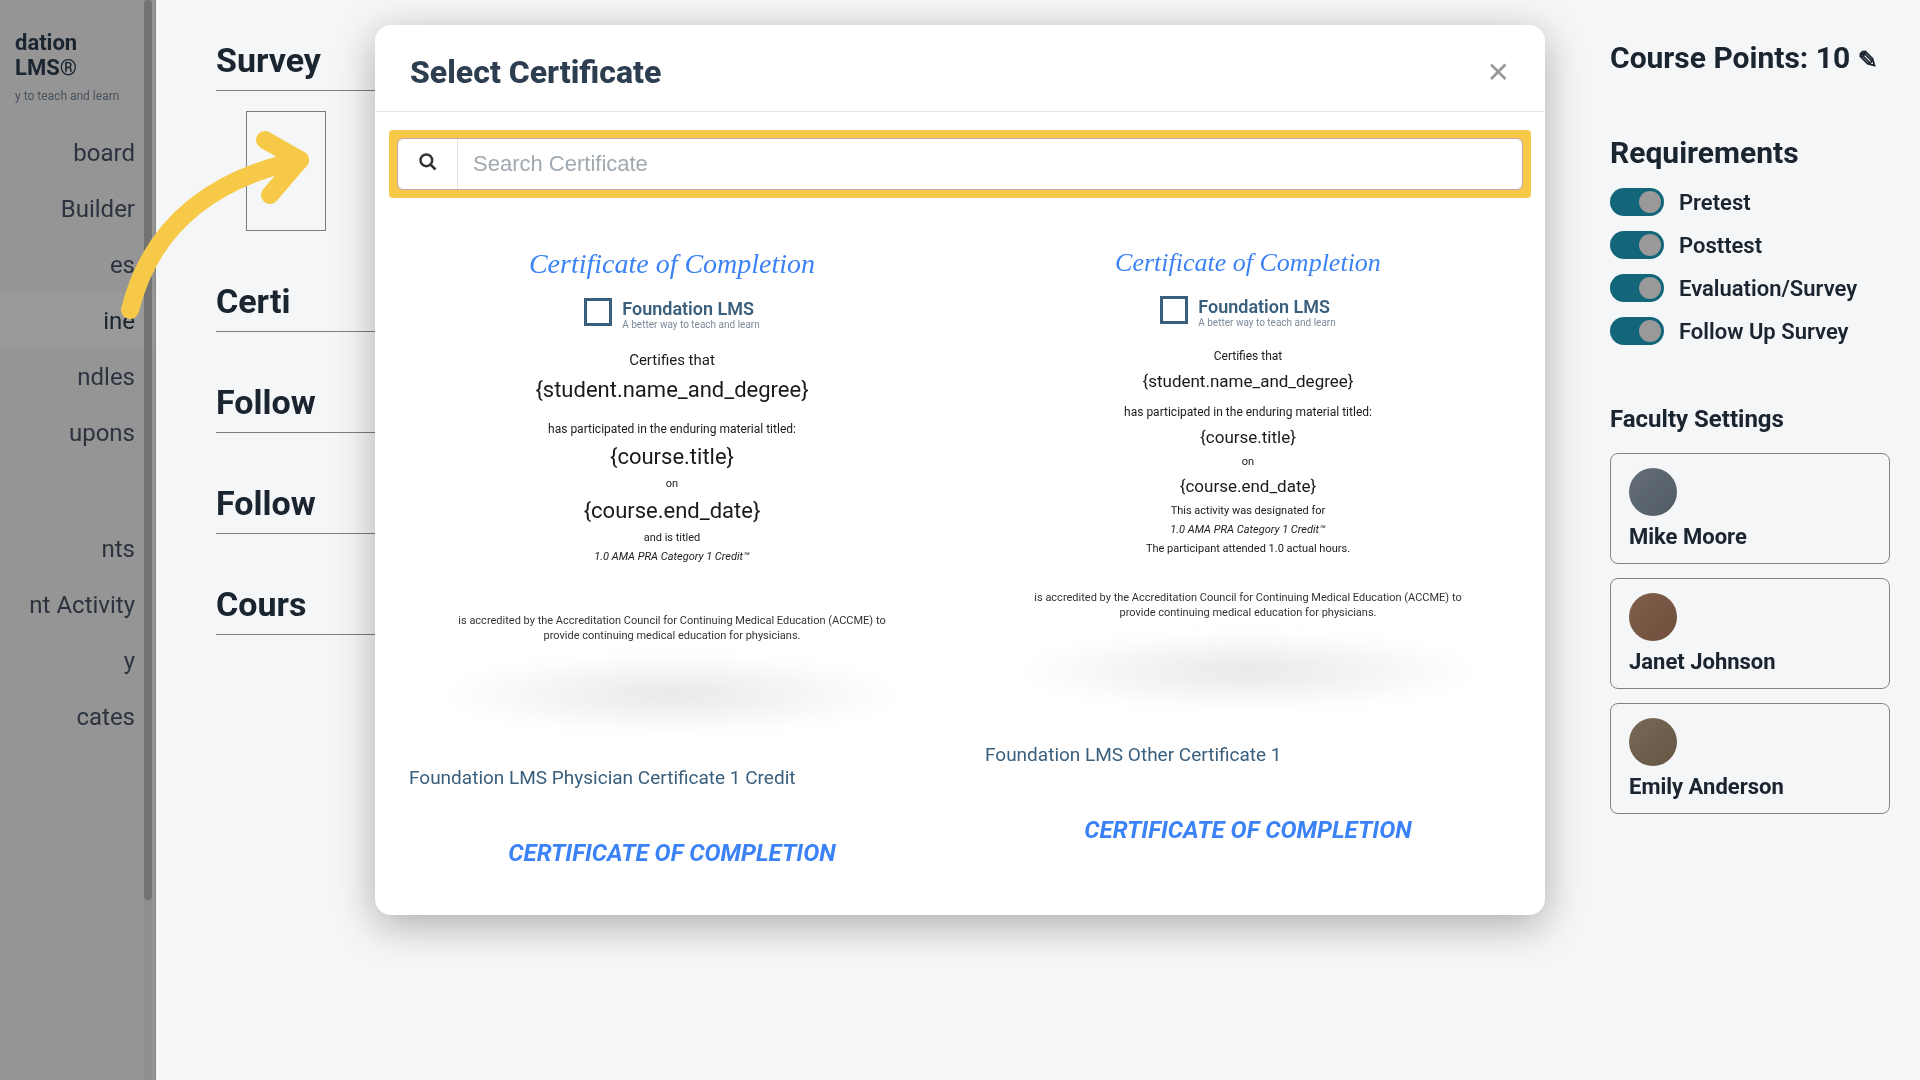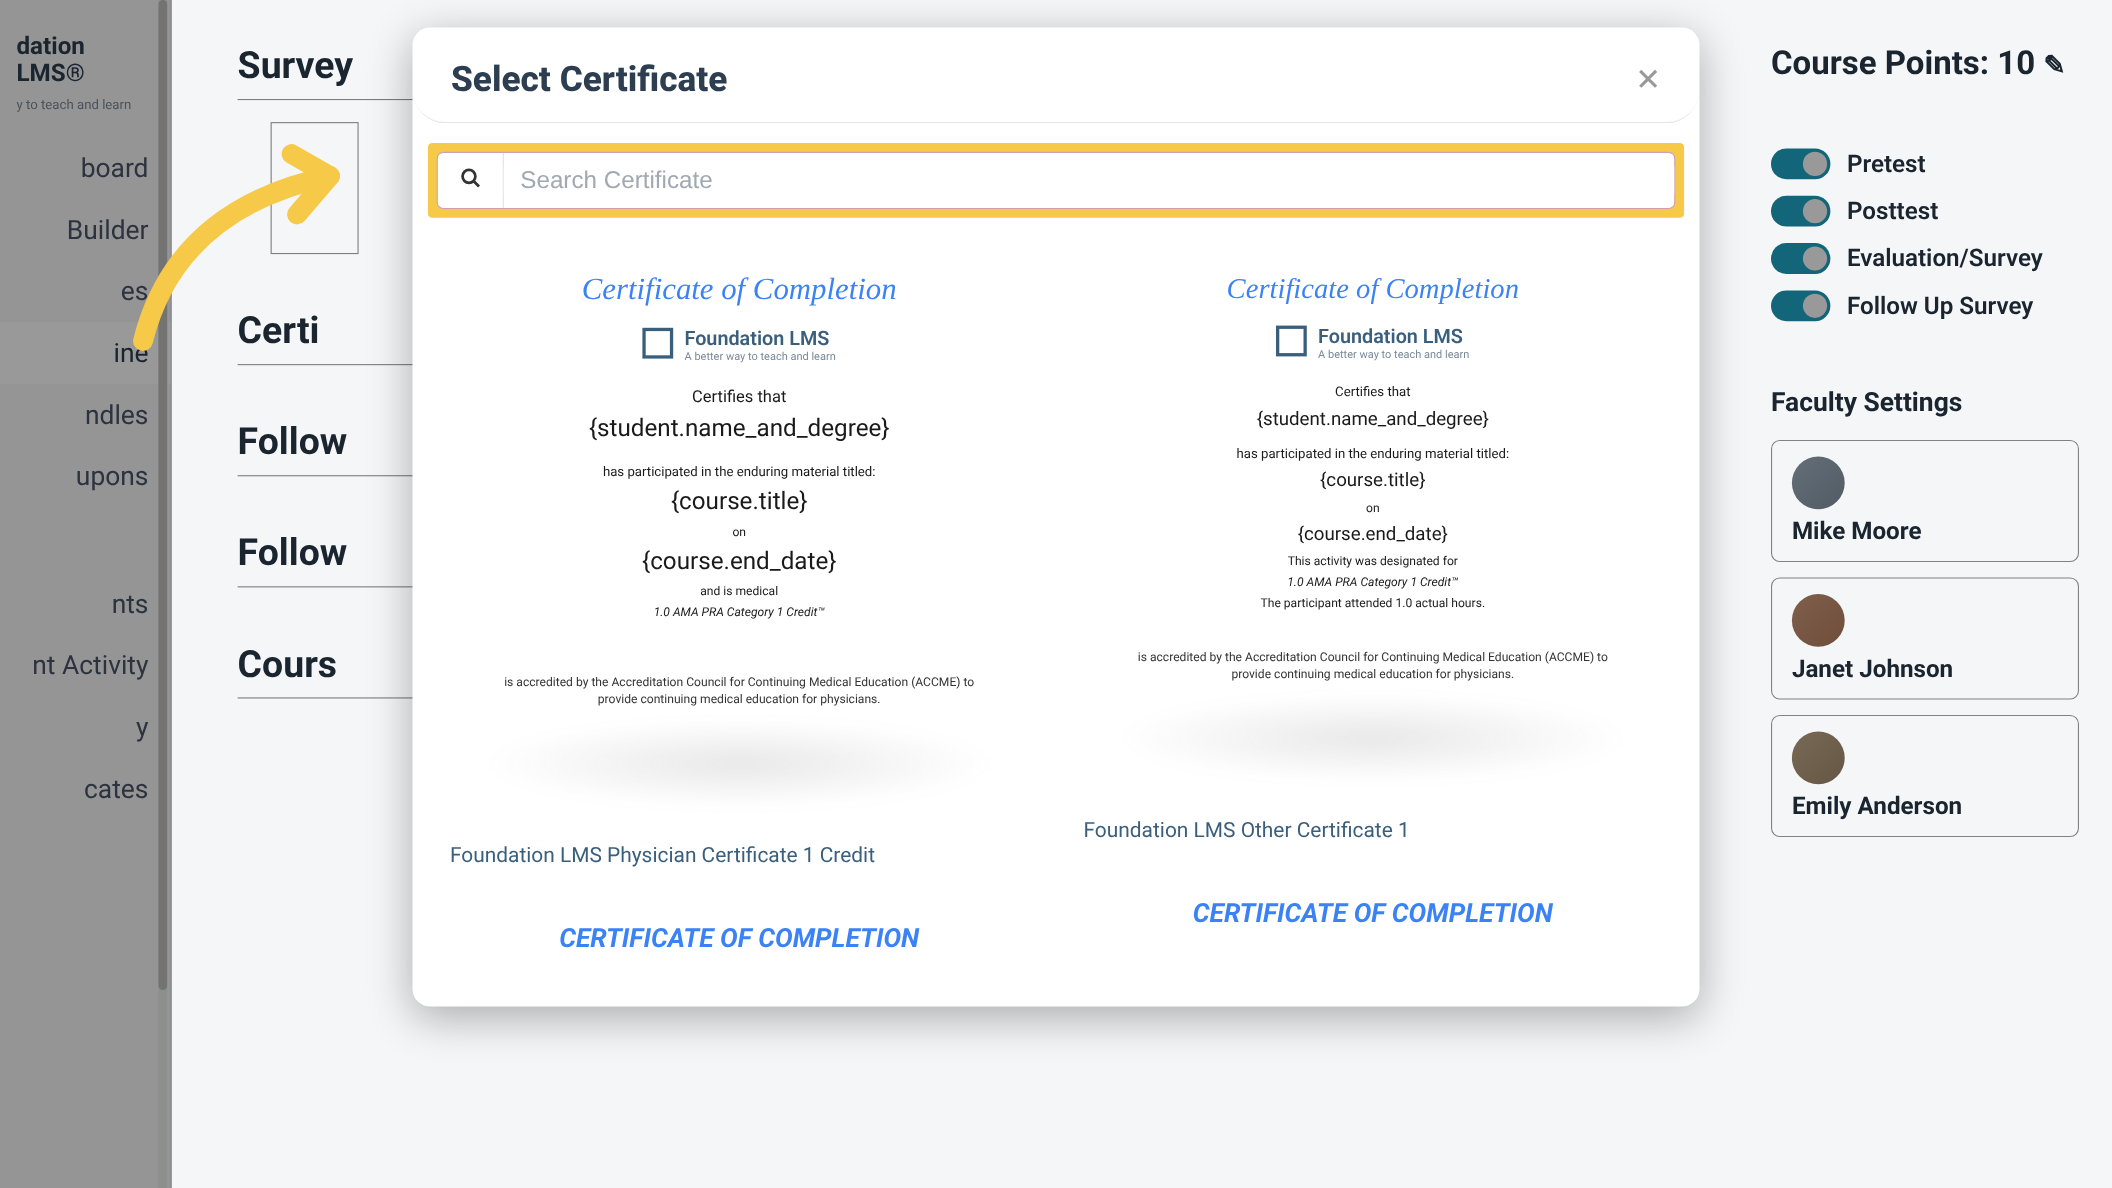--- a/index.html
+++ b/index.html
@@ -175,21 +175,20 @@
       border-radius: 16px;
       box-shadow: 0 10px 40px rgba(0,0,0,0.3);
       overflow: hidden;
     }
     .modal-header {
       display: flex;
       justify-content: space-between;
       align-items: center;
       padding: 28px 35px 20px;
       border-bottom: 1px solid #e5e5e5;
-      border-radius: 30px;
     }
     .modal-title {
       font-size: 32px;
       font-weight: 800;
       color: #2c3e50;
     }
     .modal-close {
       font-size: 28px;
       color: #999;
       cursor: pointer;
@@ -373,20 +372,21 @@
       <div class="section-heading">Cours</div>
     </div>
   </div>
 
   <div class="right-panel">
     <div class="course-points">
       <span>Course Points:</span>
       <span>10</span>
       <span class="pencil">✎</span>
     </div>
+    <div class="requirements-heading">Requirements</div>
     <div class="toggle-row">
       <div class="toggle"></div>
       <div class="toggle-label">Pretest</div>
     </div>
     <div class="toggle-row">
       <div class="toggle"></div>
       <div class="toggle-label">Posttest</div>
     </div>
     <div class="toggle-row">
       <div class="toggle"></div>
@@ -443,21 +443,21 @@
                 <div class="cert-logo-name">Foundation LMS</div>
                 <div class="cert-logo-sub">A better way to teach and learn</div>
               </div>
             </div>
             <div class="cert-line">Certifies that</div>
             <div class="cert-var">{student.name_and_degree}</div>
             <div class="cert-line sm" style="margin-top:20px">has participated in the enduring material titled:</div>
             <div class="cert-var">{course.title}</div>
             <div class="cert-line xs">on</div>
             <div class="cert-var">{course.end_date}</div>
-            <div class="cert-line xs">and is medical</div>
+            <div class="cert-line xs">and is titled</div>
             <div class="cert-credit">1.0 AMA PRA Category 1 Credit™</div>
             <div class="cert-accred">is accredited by the Accreditation Council for Continuing Medical Education (ACCME) to provide continuing medical education for physicians.</div>
             <div class="cert-blur"></div>
           </div>
           <div class="cert-name">Foundation LMS Physician Certificate 1 Credit</div>
           <div class="cert-preview" style="padding-bottom:0">
             <div class="cert-title caps">CERTIFICATE OF COMPLETION</div>
           </div>
         </div>
 

